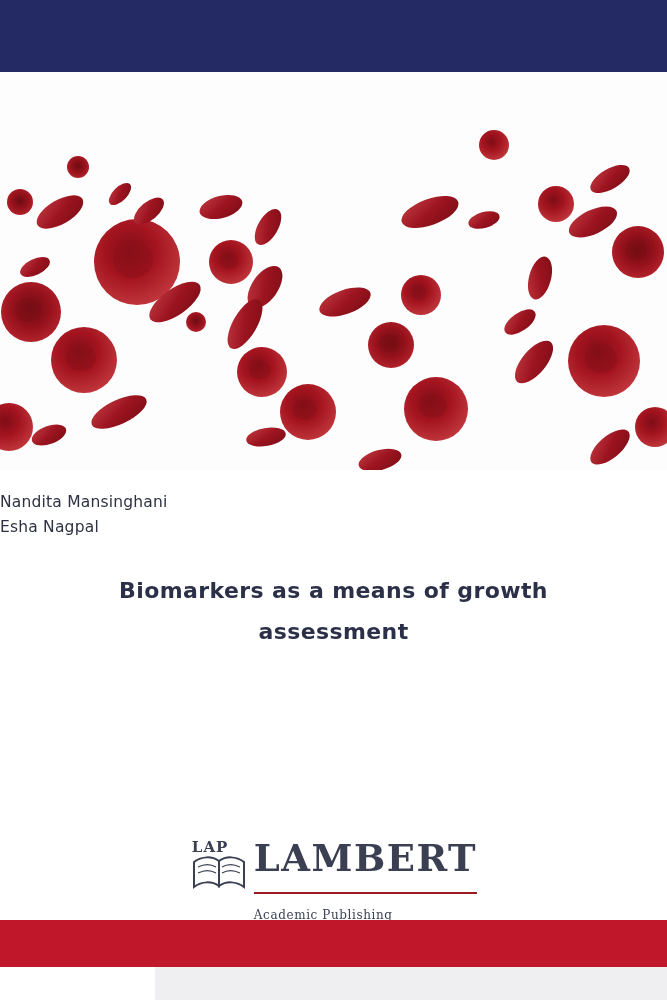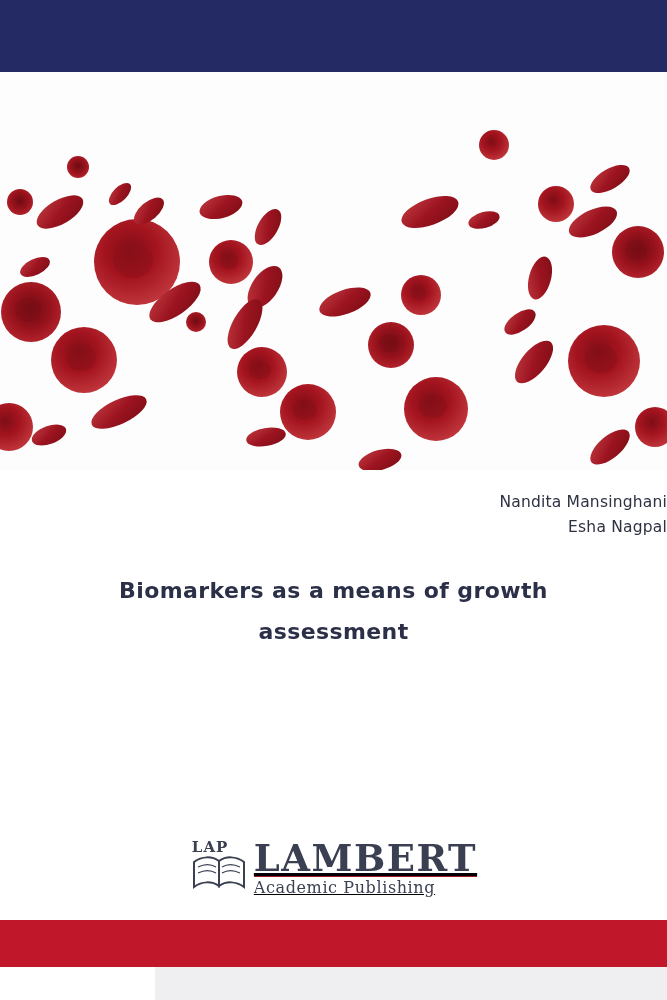--- a/index.html
+++ b/index.html
@@ -57,21 +57,21 @@
     top: 470px;
     width: 667px;
     height: 450px;
     background: #ffffff;
   }
   .authors {
     position: absolute;
     left: 0;
     top: 20px;
     width: 667px;
-    text-align: right;
+    text-align: left;
   }
   .author {
     display: block;
     font-size: 15.5px;
     color: #2e3142;
     line-height: 25px;
     letter-spacing: 0.2px;
     font-family: "DejaVu Sans", sans-serif;
   }
   .title {
@@ -95,21 +95,20 @@
     width: 667px;
     display: flex;
     justify-content: center;
     align-items: flex-start;
   }
   .pub-inner {
     position: relative;
     display: flex;
     align-items: flex-start;
     gap: 6px;
-    text-decoration: underline;
   }
   .pub-mark {
     position: relative;
     width: 58px;
     height: 54px;
     flex: 0 0 auto;
   }
   .pub-mark .lap-text {
     position: absolute;
     top: -2px;
@@ -125,28 +124,28 @@
   }
   .pub-name {
     font-size: 37px;
     font-weight: bold;
     color: #3a3f52;
     letter-spacing: 1.5px;
     line-height: 32px;
     font-family: "DejaVu Serif", serif;
   }
   .pub-sub {
-    font-size: 16px;
+    font-size: 12px;
     color: #3a3f52;
     letter-spacing: 0.6px;
     line-height: 20px;
     font-family: "DejaVu Serif", serif;
     border-top: 2px solid #9b1b20;
-    padding-top: 1px;
-    margin-top: 1px;
+    padding-top: 11px;
+    margin-top: 18px;
   }
   
   .bottom-red {
     position: absolute;
     left: 0;
     top: 920px;
     width: 667px;
     height: 47px;
     background: #c0182a;
   }

